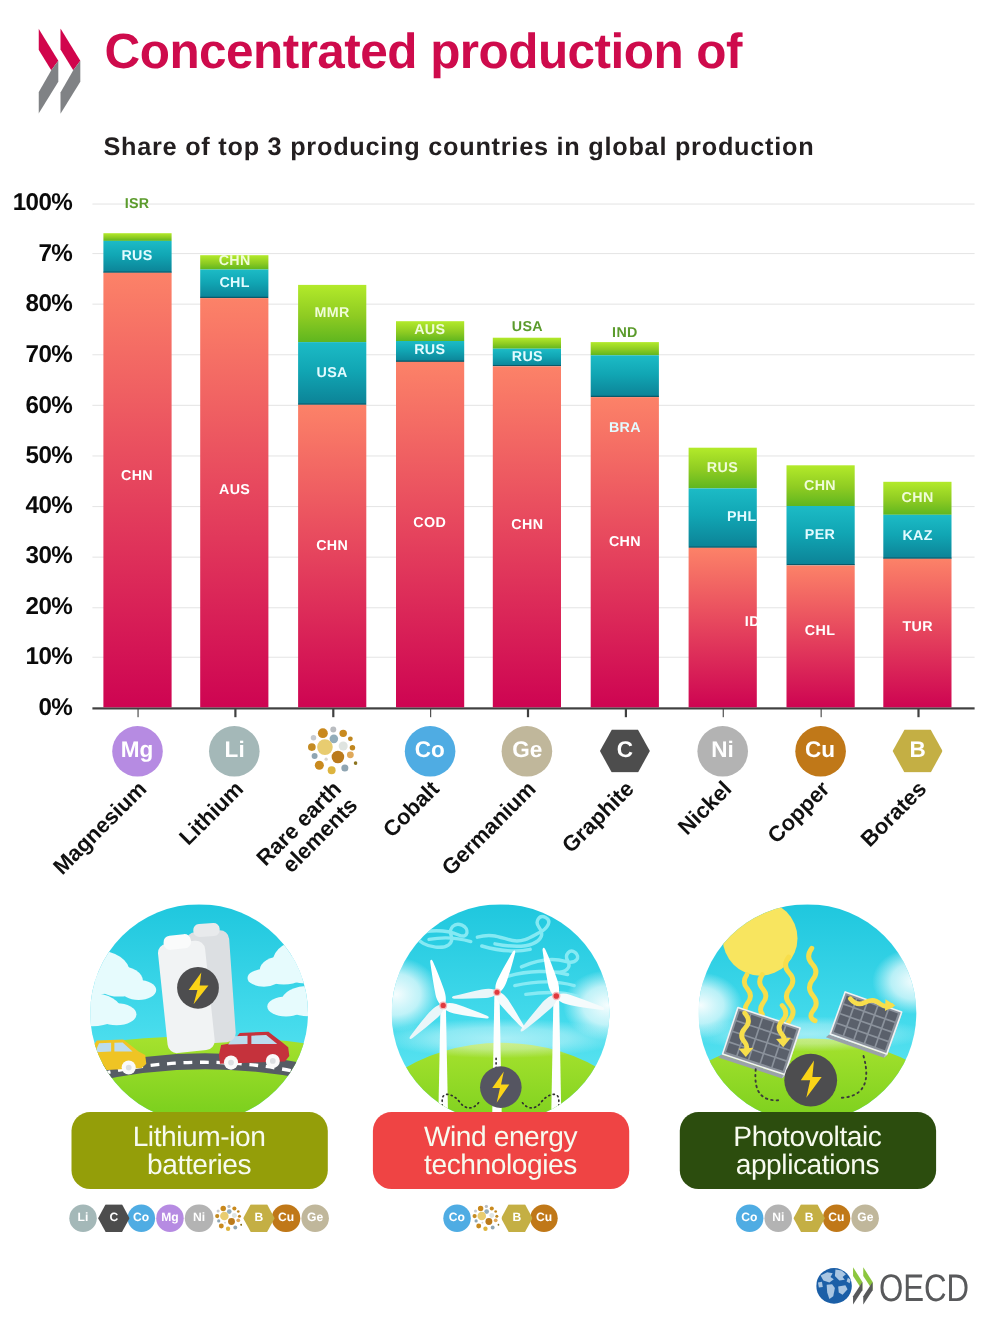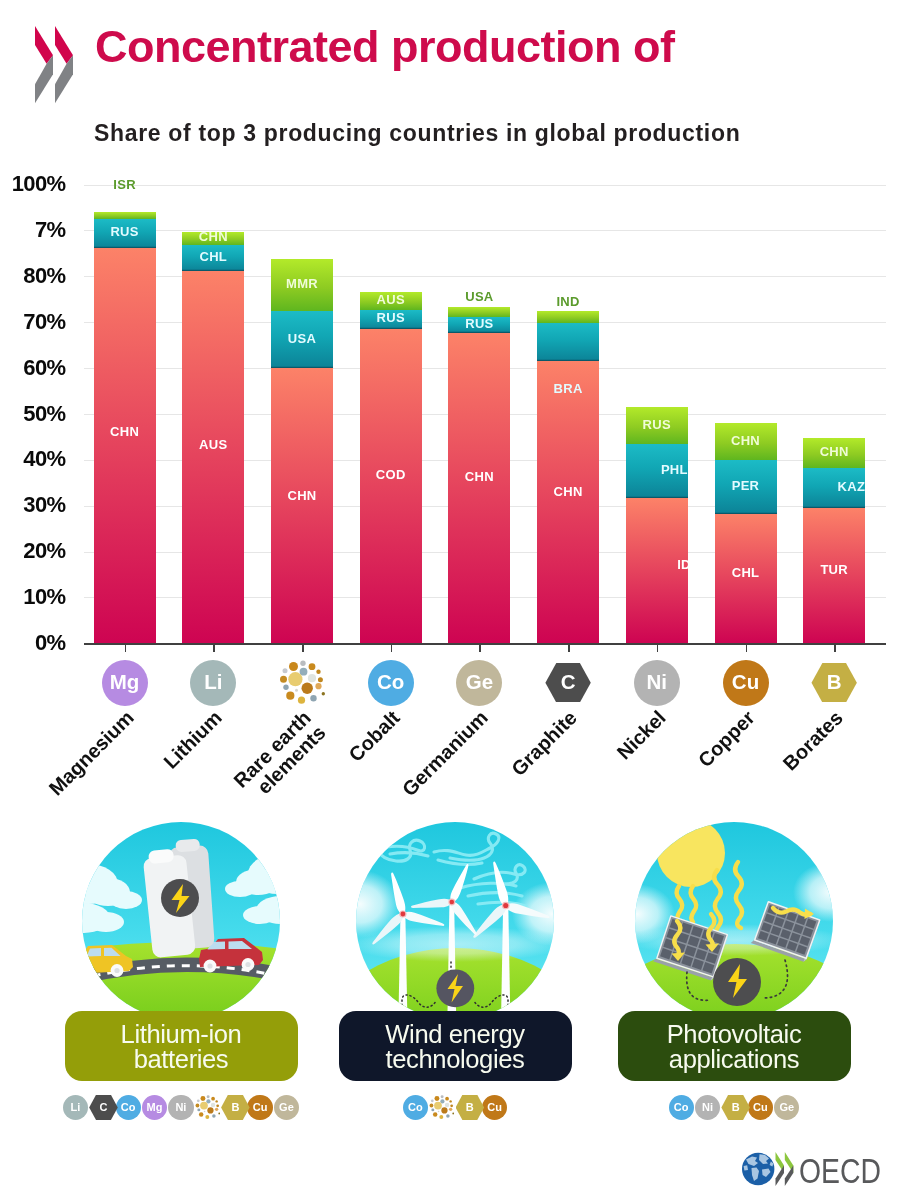--- a/index.html
+++ b/index.html
@@ -161,21 +161,21 @@
         <div class="seg-label s3" style="top: 9.5814px;">CHN</div>
         <div class="seg-label s2" style="top: 55.232px;">PER</div>
         <div class="seg-label s1" style="top: 141.953px;">CHL</div>
       </div>
       <div class="tick" style="left: 834.2px; top: 644.3px;"></div>
       <div class="bar" style="left: 803.2px; width: 62px; top: 438.216px; height: 205.084px;">
         <div class="seg" style="top: 0px; height: 29.822px; background: linear-gradient(rgb(179, 234, 42) 0%, rgb(142, 203, 34) 55%, rgb(95, 182, 31) 100%);"></div>
         <div class="seg" style="top: 29.822px; height: 39.9156px; background: linear-gradient(rgb(28, 187, 198) 0%, rgb(17, 166, 180) 45%, rgb(12, 130, 150) 100%); box-shadow: rgba(10, 55, 70, 0.55) 0px -1.2px 0px inset;"></div>
         <div class="seg" style="top: 69.7376px; height: 135.346px; background: linear-gradient(rgb(252, 130, 104) 0%, rgb(206, 4, 82) 100%);"></div>
         <div class="seg-label s3" style="top: 5.911px;">CHN</div>
-        <div class="seg-label s2" style="top: 40.7798px; text-align: right;">KAZ</div>
+        <div class="seg-label s2" style="top: 40.7798px;">KAZ</div>
         <div class="seg-label s1" style="top: 123.421px;">TUR</div>
       </div>
       <div class="badge" style="left: 101.6px; top: 659.8px; width: 46px; height: 46px;">
         <div style="width: 46px; height: 46px; background: rgb(182, 139, 226); display: flex; align-items: center; justify-content: center; border-radius: 50%;">
           <span class="badge-txt" style="font-size: 20.5px; position: relative; top: -1px;">Mg</span>
         </div>
       </div>
       <div class="catlabel" style="left: -137.4px; top: 706.8px; width: 260px; transform-origin: right top; transform: rotate(-45deg); text-align: right; line-height: 21px;">
         <div>Magnesium</div>
       </div>
@@ -438,21 +438,21 @@
             <circle cx="0" cy="0" r="2.4" fill="#E03A3E"></circle>
           </g>
           <g stroke="#2F2F2F" stroke-width="1.5" fill="none" stroke-dasharray="1.1 3.1" stroke-linecap="round">
             <path d="M46 196 L46 178 C 46 170 56 172 62 180 C 68 188 76 186 80 179"></path>
             <path d="M152 196 L152 178 C 152 170 142 172 136 180 C 130 188 122 186 118 179"></path>
             <path d="M95 140 L95 150 C 95 157 103 155 105 162"></path>
           </g>
           <circle cx="99.3" cy="166.3" r="18.9" fill="#555561"></circle>
           <path d="M102 152 L91.5 167 L98.5 167 L95.5 180.5 L107 164 L99.5 164 Z" fill="#FBD417"></path>
         </svg></div>
-      <div class="app-banner" style="left: 338.5px; top: 1010.5px; width: 233px; height: 70px; background: #0f172a;">
+      <div class="app-banner" style="left: 338.5px; top: 1010.5px; width: 233px; height: 70px; background: #ef4444;">
         <span>
           <div>Wind energy</div>
           <div>technologies</div>
         </span>
       </div>
       <div class="min-row" style="left: 402.8px; top: 1094.8px;">
         <div class="min" style="background: rgb(79, 172, 227);">
           <span>Co</span>
         </div>
         <div class="min" style="background: none;">

